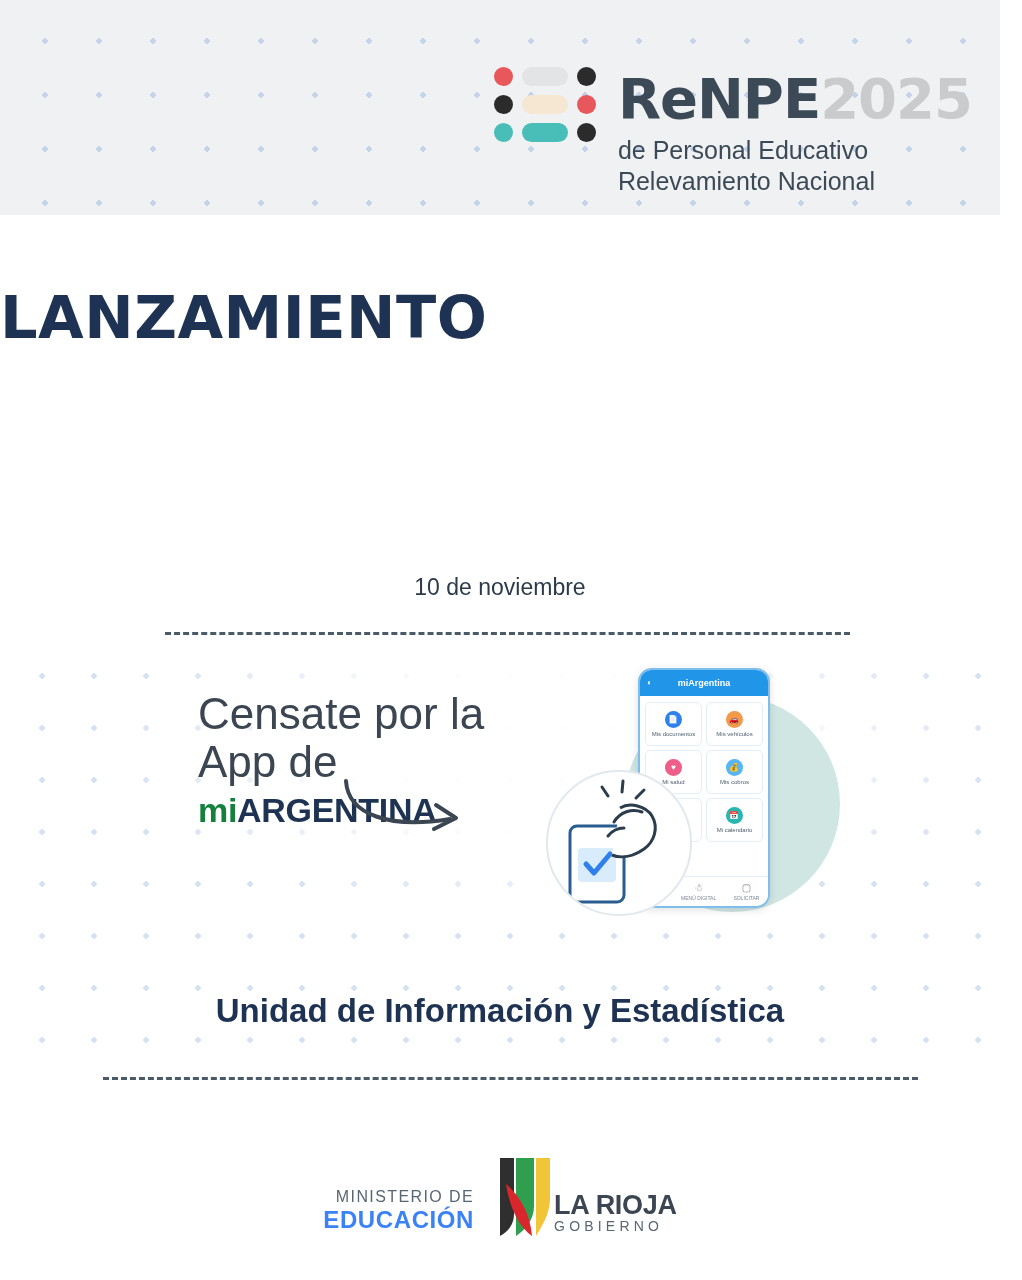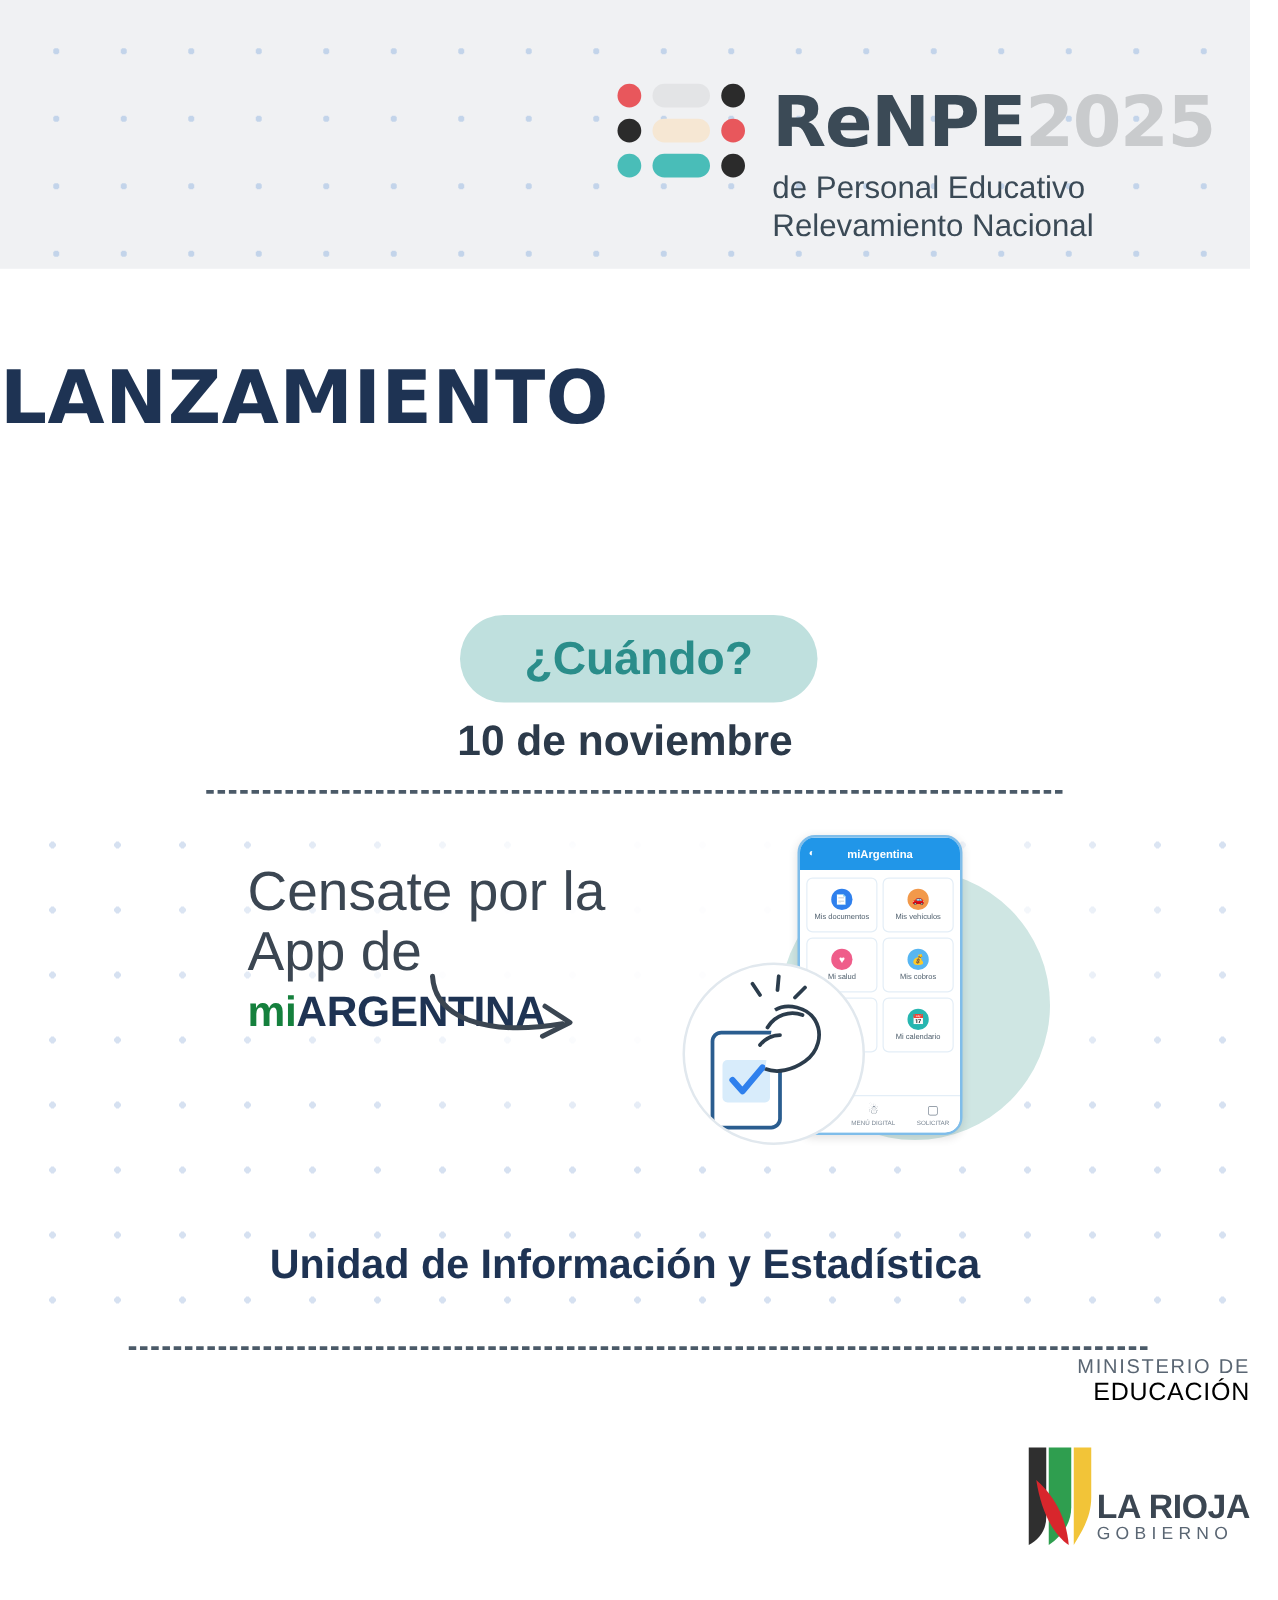--- a/index.html
+++ b/index.html
@@ -121,22 +121,22 @@
   }
   .cuando-badge span {
     font-size: 37px;
     font-weight: 700;
     color: #2a8d8a;
   }
   .fecha {
     position: absolute;
     top: 574px; left: 0; width: 1000px;
     text-align: center;
-    font-size: 34px;
-    font-weight: 700;
+    font-size: 23px;
+    font-weight: 400;
     color: #2c3a4a;
   }
 
   
   .dash-line {
     position: absolute;
     height: 0;
     border-top: 3px dashed #4b5a68;
   }
   .dash-top { top: 632px; left: 165px; width: 685px; }
@@ -271,25 +271,24 @@
   }
 
   
   .footer {
     position: absolute;
     bottom: 40px; left: 0; width: 1000px;
     display: flex;
     align-items: flex-end;
     justify-content: center;
     gap: 22px;
-    flex-direction: column;
   }
   .min-logo { text-align: right; line-height: 1.15; padding-bottom: 6px; }
   .min-l1 { font-size: 16px; letter-spacing: 1.4px; color: #5a6673; }
-  .min-l2 { font-size: 20px; letter-spacing: .6px; font-weight: 400; color: #000000; }
+  .min-l2 { font-size: 24px; letter-spacing: .6px; font-weight: 700; color: #3b82f6; }
 
   .rioja { display: flex; align-items: flex-end; }
   .shield { width: 58px; height: 86px; }
   .rioja-text { line-height: 1.05; padding-bottom: 6px; }
   .rioja-l1 { font-size: 27px; font-weight: 700; color: #3b4652; letter-spacing: -.3px; }
   .rioja-l2 { font-size: 14px; letter-spacing: 4.2px; color: #5a6673; }
 </style>
 </head>
 <body>
 
@@ -324,23 +323,20 @@
       </div>
       <div class="renpe-sub">
         <div>de Personal Educativo</div>
         <div>Relevamiento Nacional</div>
       </div>
     </div>
   </div>
 
   <div class="lanzamiento">LANZAMIENTO</div>
 
-  <div class="cuando-badge">
-    <span>¿Cuándo?</span>
-  </div>
   <div class="fecha">10 de noviembre</div>
 
   <div class="dash-line dash-top"></div>
 
   <div class="censate">
     <div class="censate-line1">Censate por la App de</div>
     <div class="censate-line2">
       <span class="mi">mi</span><span class="argentina">ARGENTINA</span>
     </div>
   </div>

